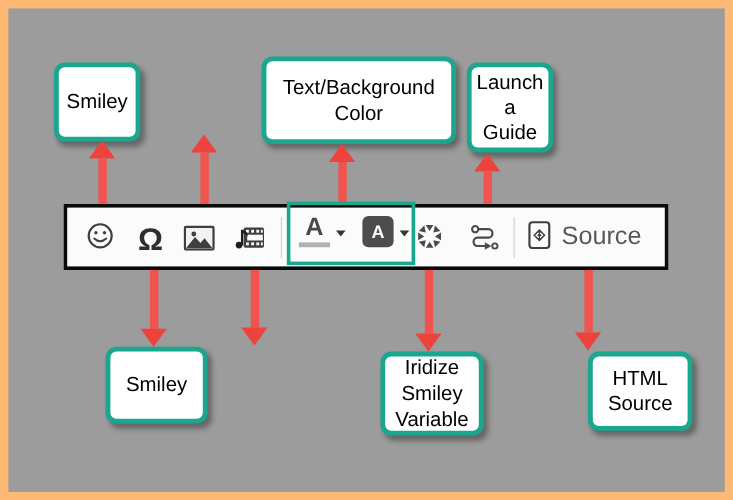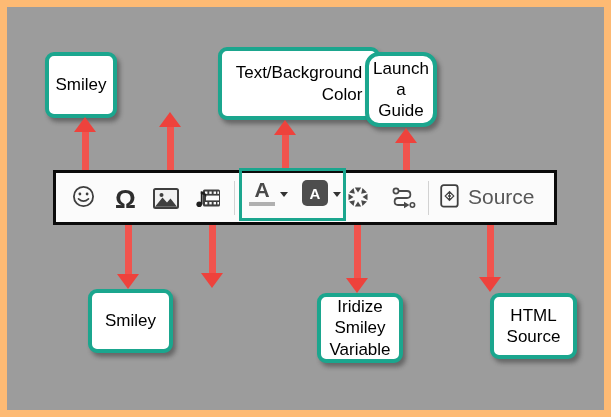--- a/index.html
+++ b/index.html
@@ -43,25 +43,25 @@
 </style>
 </head>
 <body>
 
 <div class="stage">
   <div class="bg"></div>
 
   <div class="callout" style="left:45px;top:52px;width:72px;height:66px;">
     <span>Smiley</span>
   </div>
-  <div class="callout" style="left:218px;top:47px;width:162px;height:73px;text-align:right;">
+  <div class="callout" style="left:218px;top:47px;width:162px;height:73px;">
     <span>Text/Background
 Color</span>
   </div>
-  <div class="callout" style="left:365px;top:52px;width:72px;height:75px;border-radius:14px;">
+  <div class="callout" style="left:389px;top:52px;width:72px;height:75px;">
     <span>Launch
 a
 Guide</span>
   </div>
 
   <div class="callout" style="left:88px;top:289px;width:85px;height:64px;">
     <span>Smiley</span>
   </div>
   <div class="callout" style="left:317px;top:293px;width:86px;height:70px;">
     <span>Iridize

